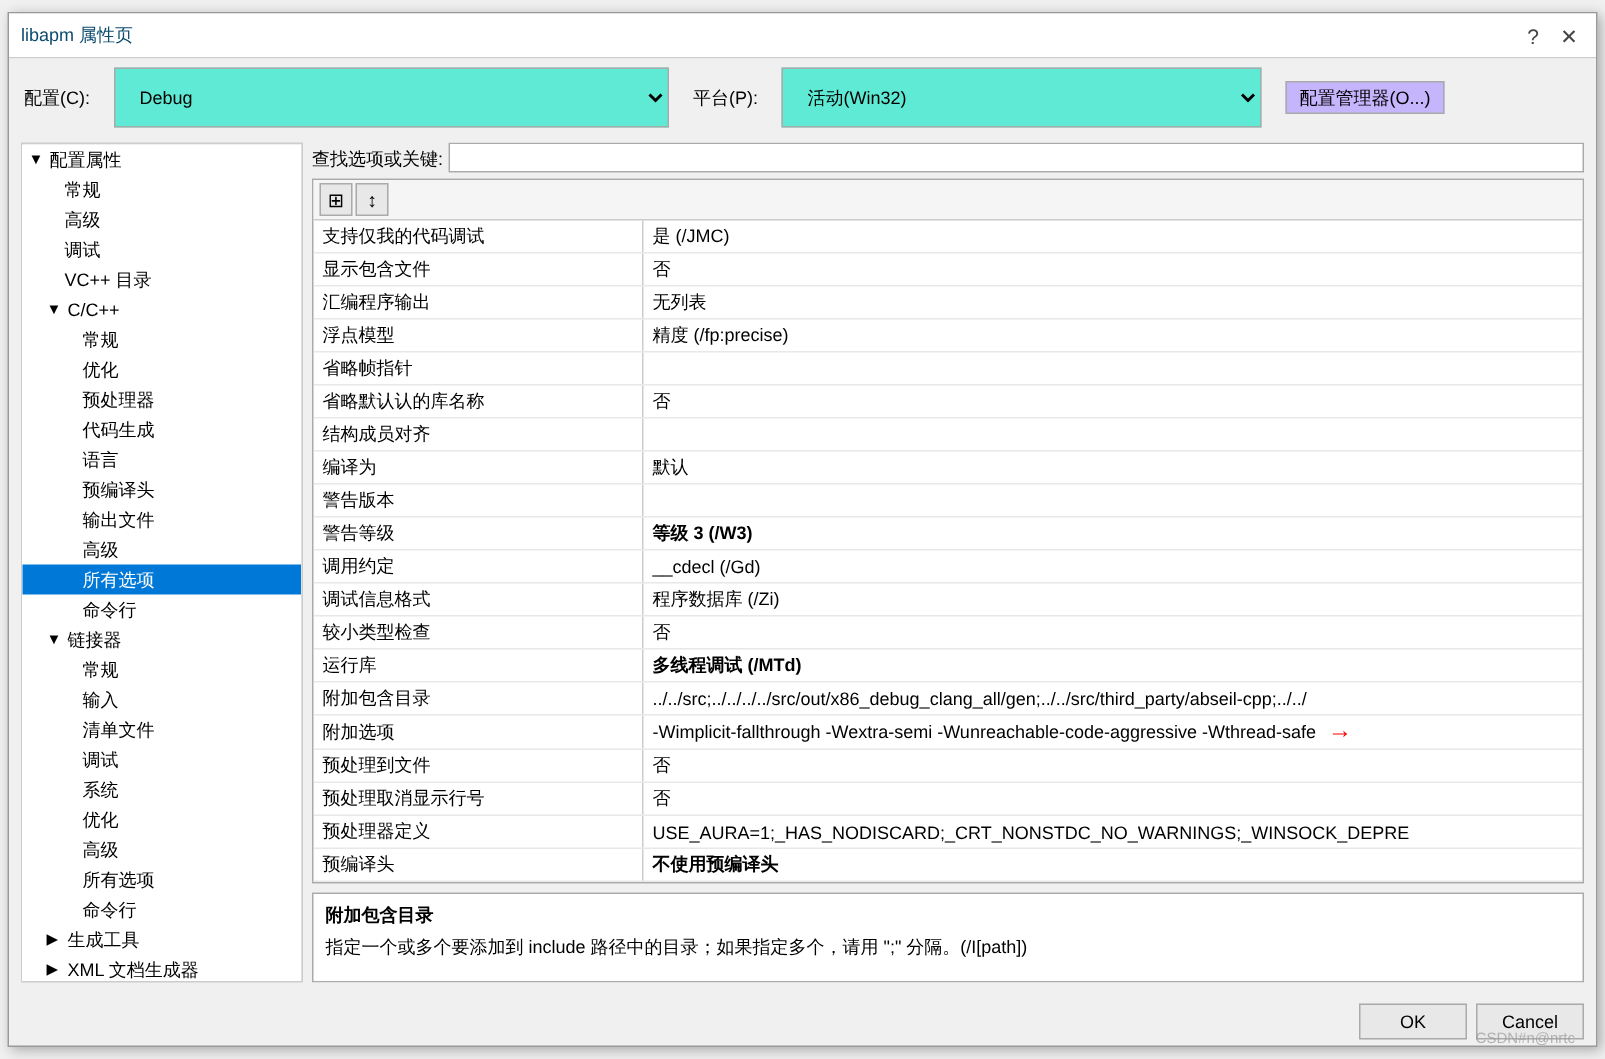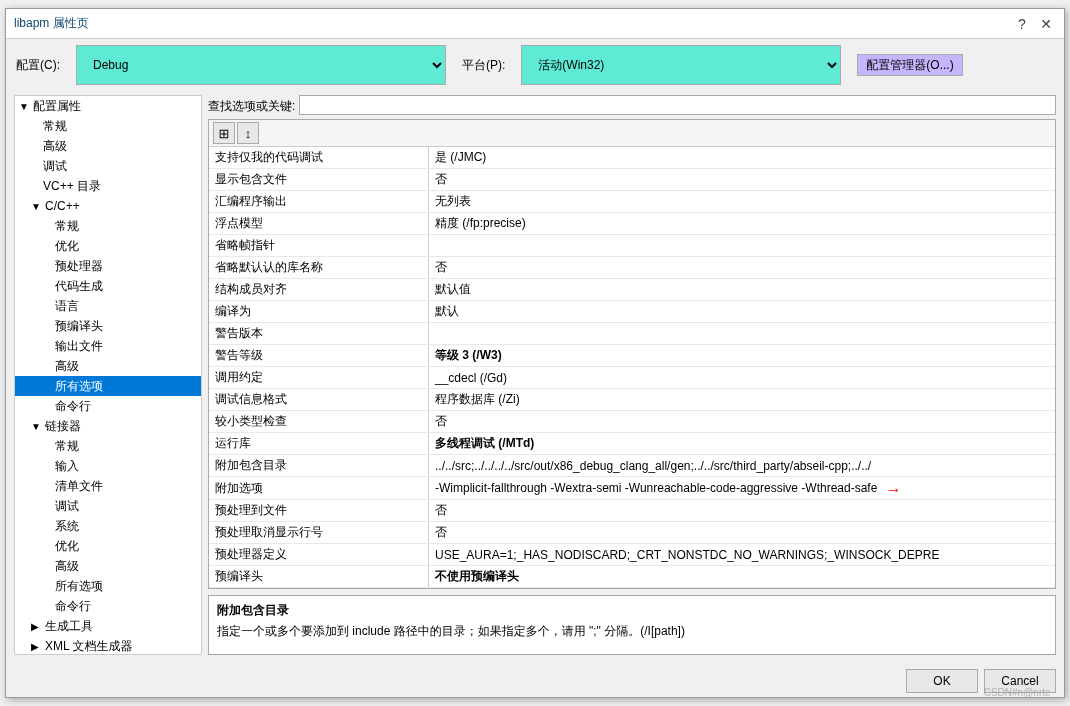--- a/index.html
+++ b/index.html
@@ -425,21 +425,20 @@
             <div class="prop-row">
               <div class="prop-name">省略帧指针</div>
               <div class="prop-value"></div>
             </div>
             <div class="prop-row">
               <div class="prop-name">省略默认认的库名称</div>
               <div class="prop-value">否</div>
             </div>
             <div class="prop-row">
               <div class="prop-name">结构成员对齐</div>
-              <div class="prop-value">默认值</div>
             </div>
             <div class="prop-row">
               <div class="prop-name">编译为</div>
               <div class="prop-value">默认</div>
             </div>
             <div class="prop-row">
               <div class="prop-name">警告版本</div>
               <div class="prop-value"></div>
             </div>
             <div class="prop-row">

